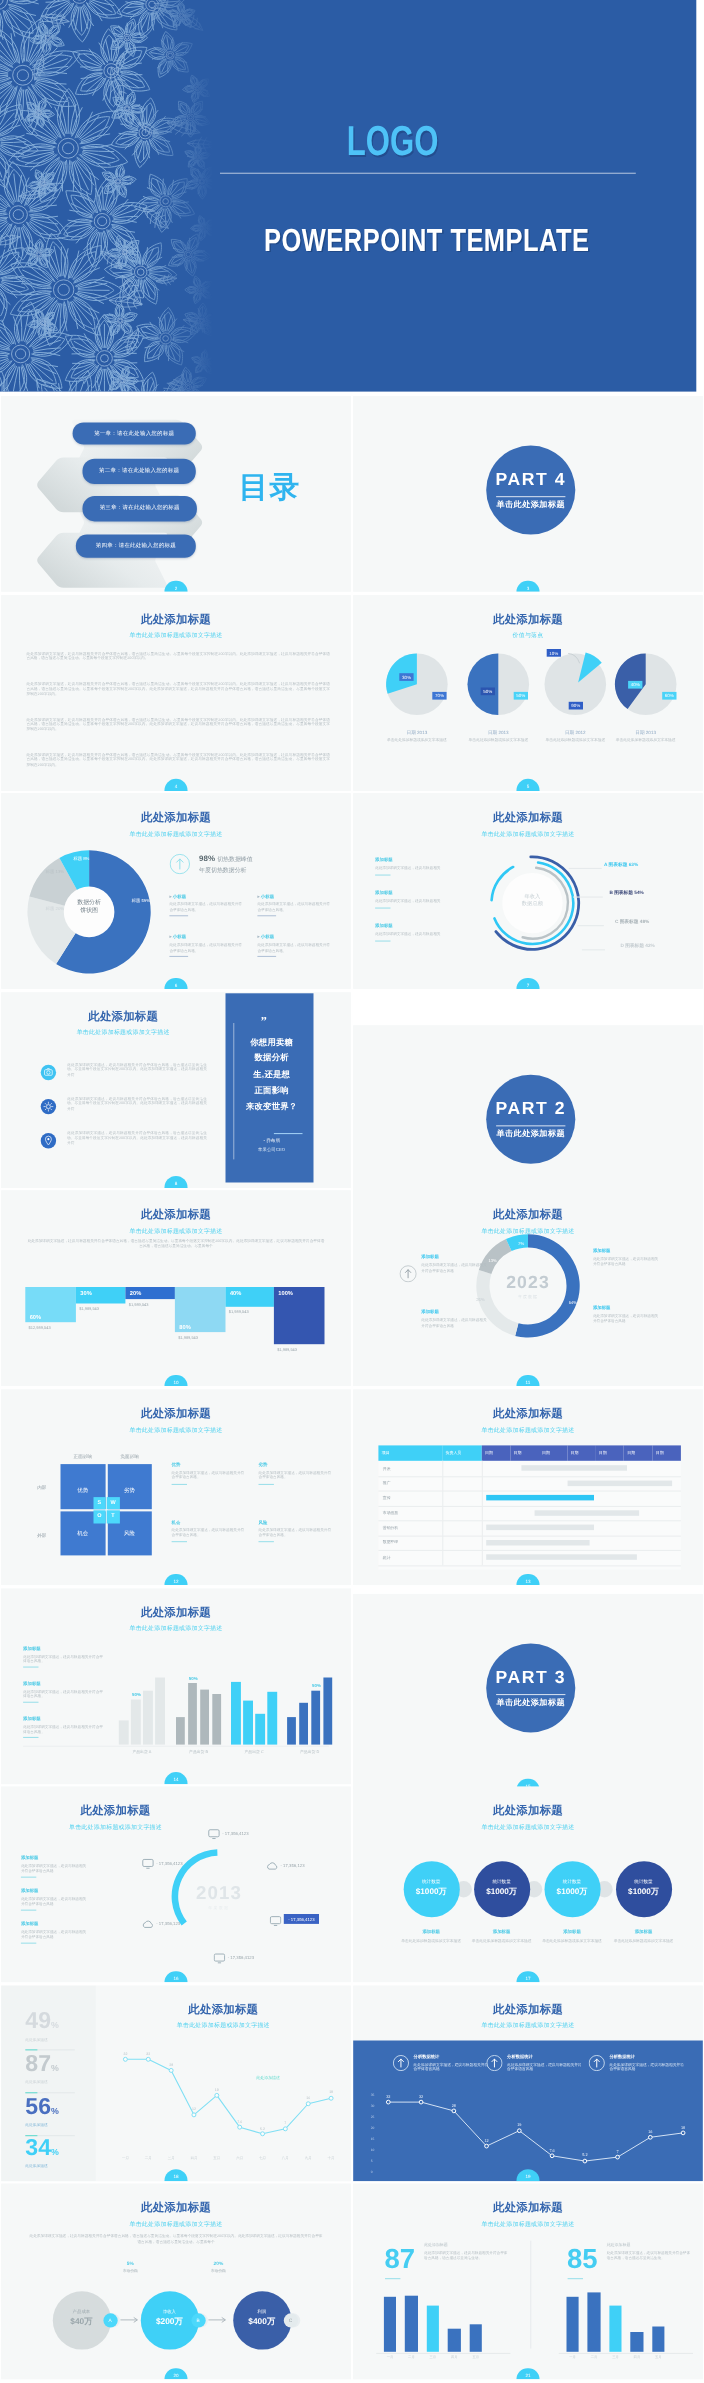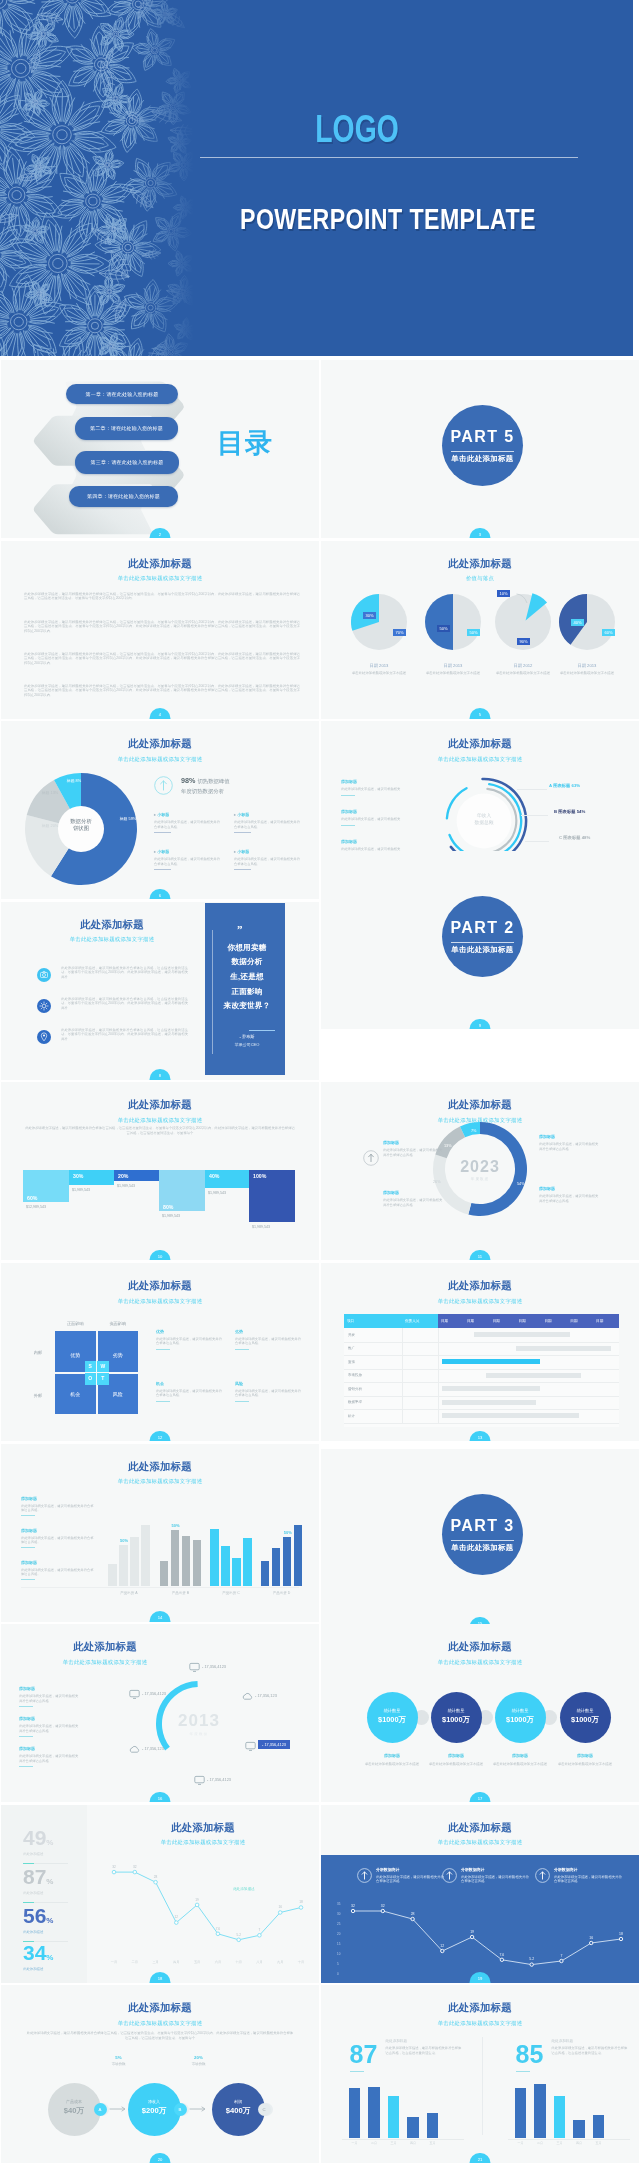--- a/index.html
+++ b/index.html
@@ -179,21 +179,21 @@
       </svg>
       <div class="cat-bar" style="left:65px;top:24px;width:112px;height:20px;line-height:20px;border-radius:10px;"><span>第一章：请在此处输入您的标题</span></div>
       <div class="cat-bar" style="left:74px;top:57px;width:103px;height:23px;line-height:23px;border-radius:11px;"><span>第二章：请在此处输入您的标题</span></div>
       <div class="cat-bar" style="left:74px;top:91px;width:104px;height:23px;line-height:23px;border-radius:11px;"><span>第三章：请在此处输入您的标题</span></div>
       <div class="cat-bar" style="left:68px;top:126px;width:109px;height:21px;line-height:21px;border-radius:10px;"><span>第四章：请在此处输入您的标题</span></div>
       <div class="cat-head" style="left:216px;top:70px;">目录</div>
       <div class="pagenum"><span>2</span></div>
     </div>
     <div class="slide" style="left:321px;top:360.0px;">
       <div class="part-circle" style="left:121px;top:45px;width:81px;height:81px;">
-        <div class="part-label" style="top:24px">PART 5</div>
+        <div class="part-label" style="top:24px">PART 4</div>
         <div class="part-rule" style="left:9px;top:46px;width:63px"></div>
         <div class="part-sub" style="top:50px">单击此处添加标题</div>
       </div>
       <div class="pagenum"><span>3</span></div>
     </div>
     <div class="slide" style="left:1px;top:540.6px;">
       <div class="s-title">此处添加标题</div>
       <div class="s-sub">单击此处添加标题或添加文字描述</div>
       <div class="tiny" style="position:absolute;left:23px;top:51px;width:276px;text-align:justify;font-size:3.35px;line-height:4.7px;letter-spacing:.05px;">此处添加详细文字描述，建议与标题相关并符合整体语言风格，语言描述尽量简洁生动。尽量将每个段落文字控制在200字以内。此处添加详细文字描述，建议与标题相关并符合整体语言风格，语言描述尽量简洁生动。尽量将每个段落文字控制在200字以内。</div>
       <div class="tiny" style="position:absolute;left:23px;top:79px;width:276px;text-align:justify;font-size:3.35px;line-height:4.7px;letter-spacing:.05px;">此处添加详细文字描述，建议与标题相关并符合整体语言风格，语言描述尽量简洁生动。尽量将每个段落文字控制在200字以内。此处添加详细文字描述，建议与标题相关并符合整体语言风格，语言描述尽量简洁生动。尽量将每个段落文字控制在200字以内。此处添加详细文字描述，建议与标题相关并符合整体语言风格，语言描述尽量简洁生动。尽量将每个段落文字控制在200字以内。</div>
@@ -364,21 +364,21 @@
       <div style="position:absolute;left:211px;top:41.0px;width:70px;text-align:center;color:#fff;font-size:7.6px;line-height:9px;font-weight:bold;letter-spacing:.2px;">你想用卖糖</div>
       <div style="position:absolute;left:211px;top:55.6px;width:70px;text-align:center;color:#fff;font-size:7.6px;line-height:9px;font-weight:bold;letter-spacing:.2px;">数据分析</div>
       <div style="position:absolute;left:211px;top:70.2px;width:70px;text-align:center;color:#fff;font-size:7.6px;line-height:9px;font-weight:bold;letter-spacing:.2px;">生,还是想</div>
       <div style="position:absolute;left:211px;top:84.8px;width:70px;text-align:center;color:#fff;font-size:7.6px;line-height:9px;font-weight:bold;letter-spacing:.2px;">正面影响</div>
       <div style="position:absolute;left:211px;top:99.4px;width:70px;text-align:center;color:#fff;font-size:7.6px;line-height:9px;font-weight:bold;letter-spacing:.2px;">来改变世界？</div>
       <div style="position:absolute;left:248px;top:128px;width:26px;height:1px;background:#9ccbf2;"></div>
       <div style="position:absolute;left:211px;top:132px;width:70px;text-align:center;color:#fff;font-size:4.2px;line-height:5px;">- 乔布斯</div>
       <div style="position:absolute;left:211px;top:140px;width:70px;text-align:center;color:#dce9f6;font-size:4px;line-height:5px;">苹果公司CEO</div>
       <div class="pagenum"><span>8</span></div>
     </div>
-    <div class="slide" style="left:321px;top:851px;">
+    <div class="slide" style="left:321px;top:932px;">
       <div class="part-circle" style="left:121px;top:45px;width:81px;height:81px;">
         <div class="part-label" style="top:24px">PART 2</div>
         <div class="part-rule" style="left:9px;top:46px;width:63px"></div>
         <div class="part-sub" style="top:50px">单击此处添加标题</div>
       </div>
       <div class="pagenum"><span>9</span></div>
     </div>
     <div class="slide" style="left:1px;top:1082.4px;">
       <div class="s-title">此处添加标题</div>
       <div class="s-sub">单击此处添加标题或添加文字描述</div>

